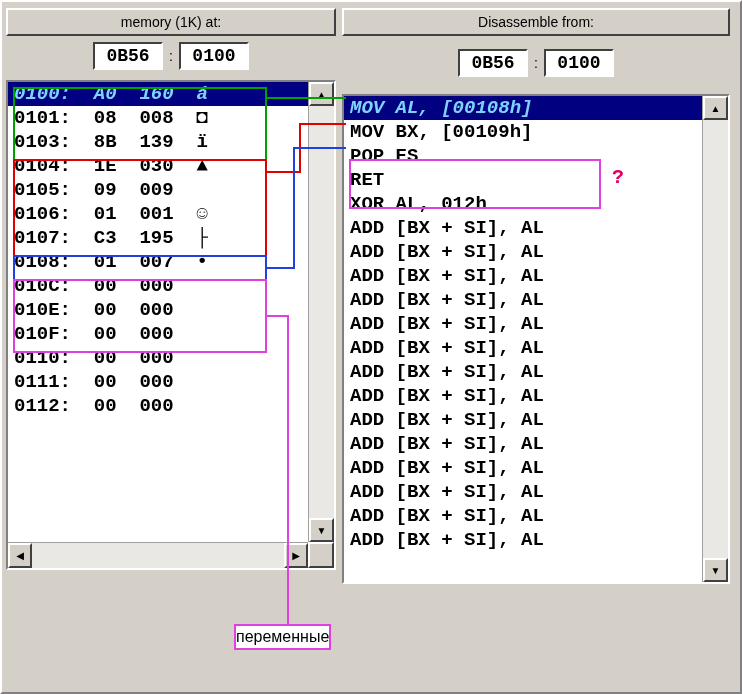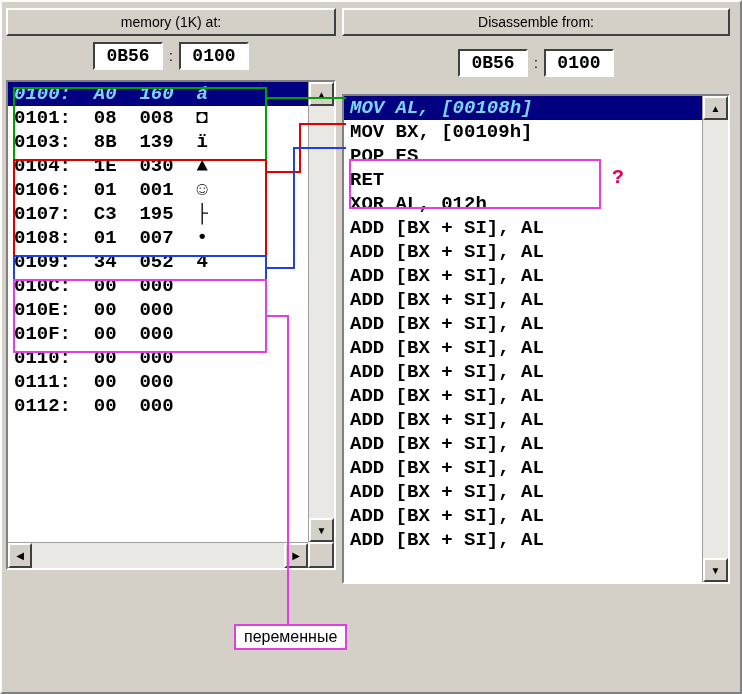--- a/index.html
+++ b/index.html
@@ -128,21 +128,21 @@
   flex: 0 0 24px;
 }
 .sb-track { flex: 1; background: repeating-conic-gradient(#d4d0c8 0% 25%, #fff 0% 50%) 50% / 2px 2px; }
 .corner { position: absolute; right: 0; bottom: 0; width: 26px; height: 26px; background: #d4d0c8; border: 2px solid; border-color: #fff #404040 #404040 #fff;}
 .callout {
   position: absolute;
   border: 2px solid #e040e0;
   background: #fff;
   font-family: Arial, sans-serif;
   font-size: 16px;
-  padding: 2px 8px;
+  padding: 2px 0;
 }
 .svglines { position: absolute; left: 0; top: 0; pointer-events: none; }
 .qmark { position: absolute; color: #e00060; font-family: "Courier New", monospace; font-size: 20px; font-weight: bold; }
 </style>
 </head>
 <body>
 
 <div class="container">
 
   <div class="panel panel-left">
@@ -151,24 +151,24 @@
       <input class="addr-input" value="0B56" style="">
       <span class="colon">:</span>
       <input class="addr-input" value="0100" style="">
     </div>
     <div class="list-frame" id="mem-frame">
       <div class="list-body" id="mem-body">
           <div class="row selrow">0100:  A0  160  á</div>
           <div class="row">0101:  08  008  ◘</div>
           <div class="row">0103:  8B  139  ï</div>
           <div class="row">0104:  1E  030  ▲</div>
+          <div class="row">0105:  09  009   </div>
           <div class="row">0106:  01  001  ☺</div>
           <div class="row">0107:  C3  195  ├</div>
           <div class="row">0108:  01  007  •</div>
-          <div class="row">0109:  34  052  4</div>
           <div class="row">010C:  00  000   </div>
           <div class="row">010E:  00  000   </div>
           <div class="row">010F:  00  000   </div>
           <div class="row">0110:  00  000   </div>
           <div class="row">0111:  00  000   </div>
           <div class="row">0112:  00  000   </div>
         </div>
       <div class="vscroll withbottom">
         <div class="sb-btn">▲</div>
         <div class="sb-track"></div>

